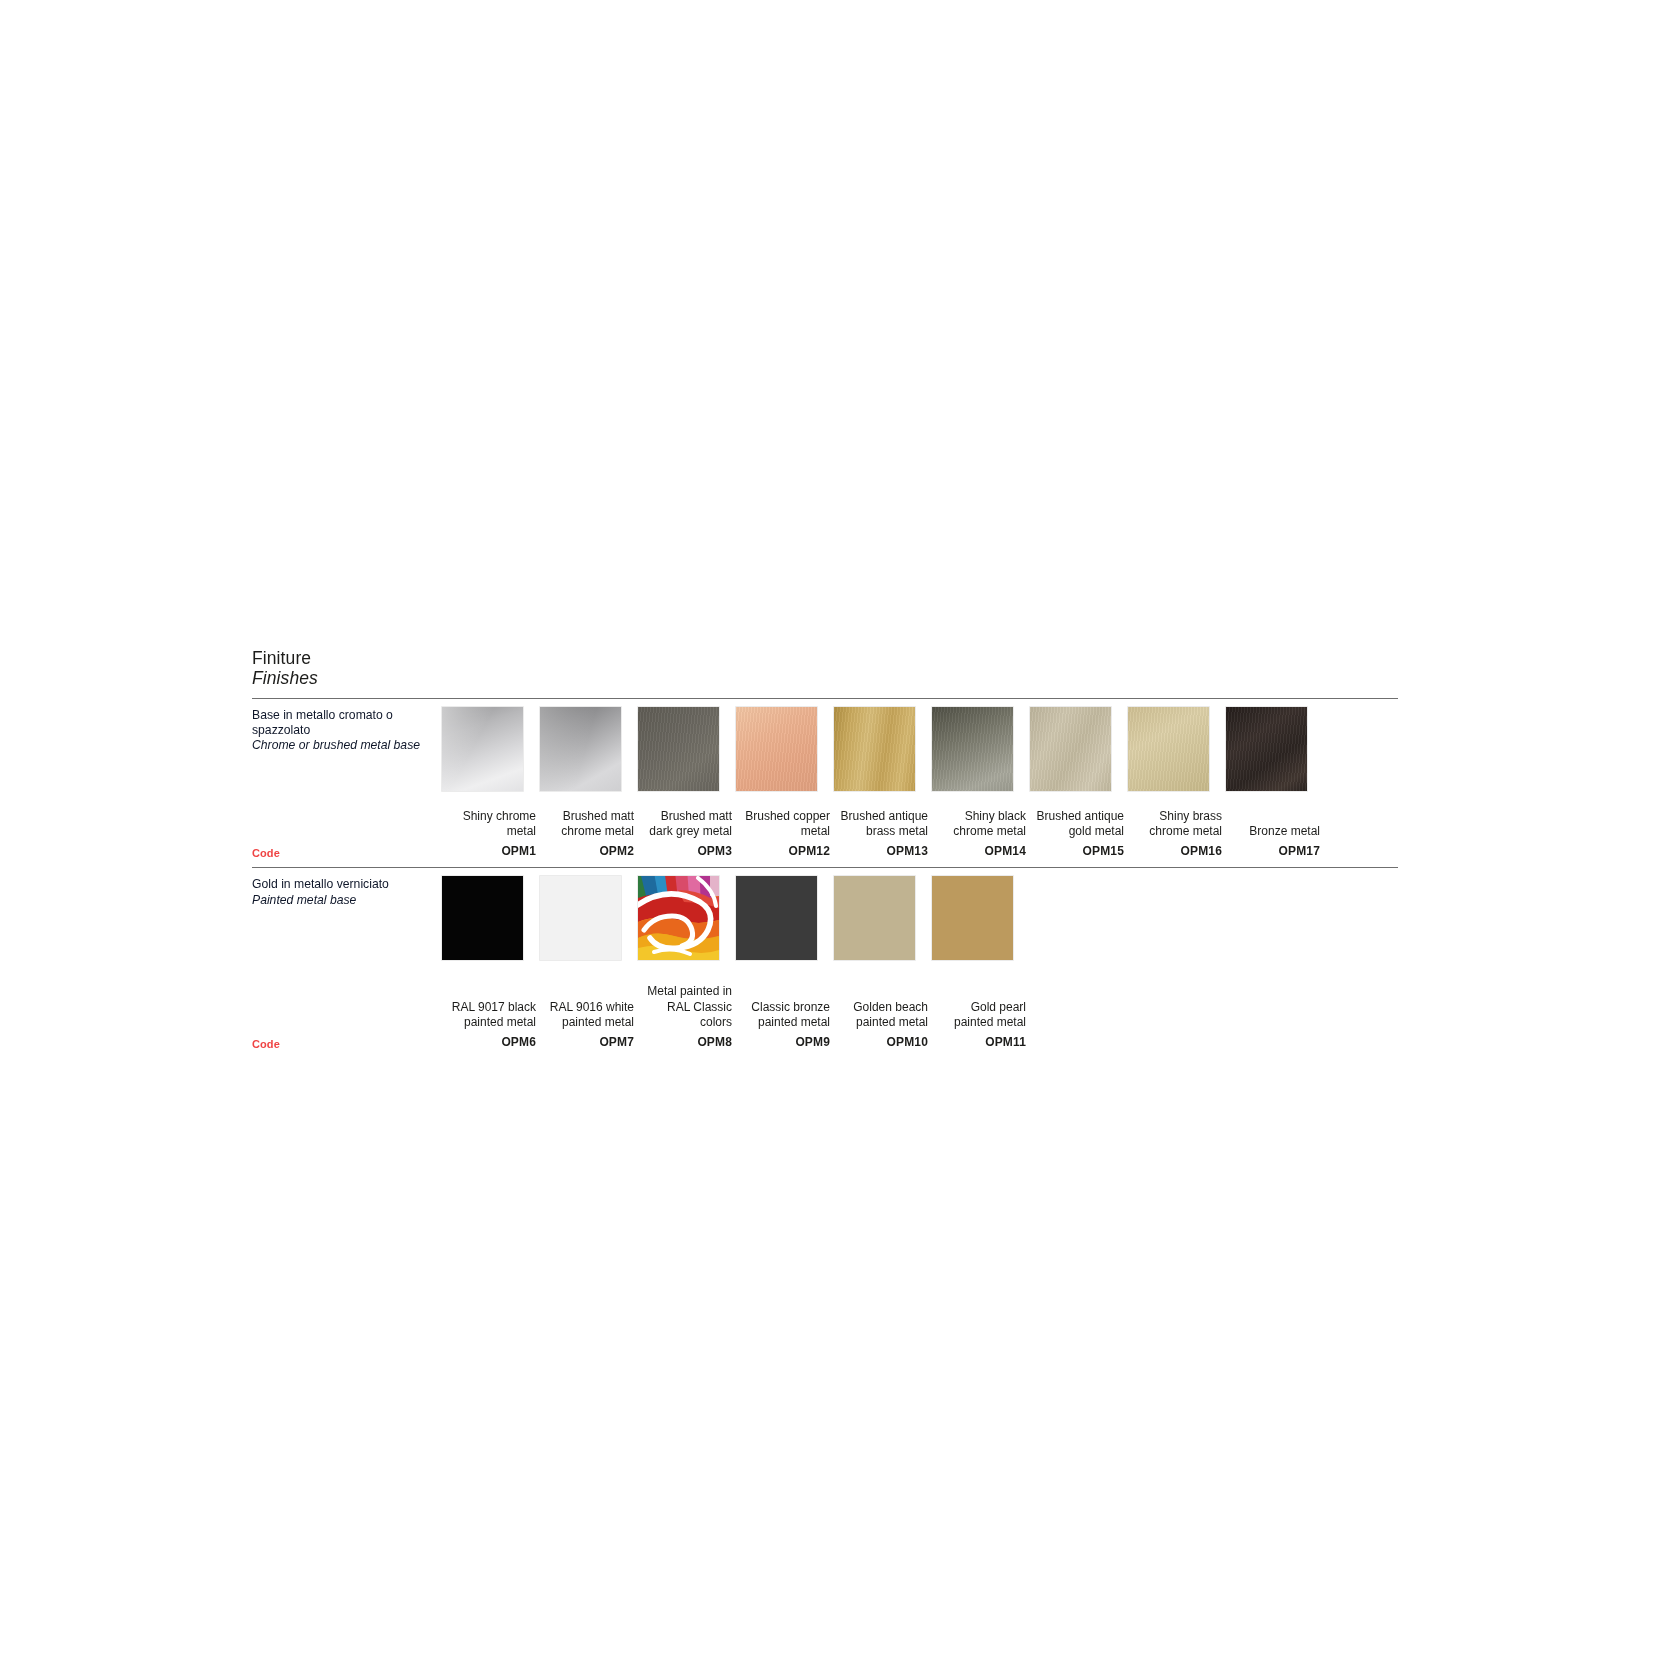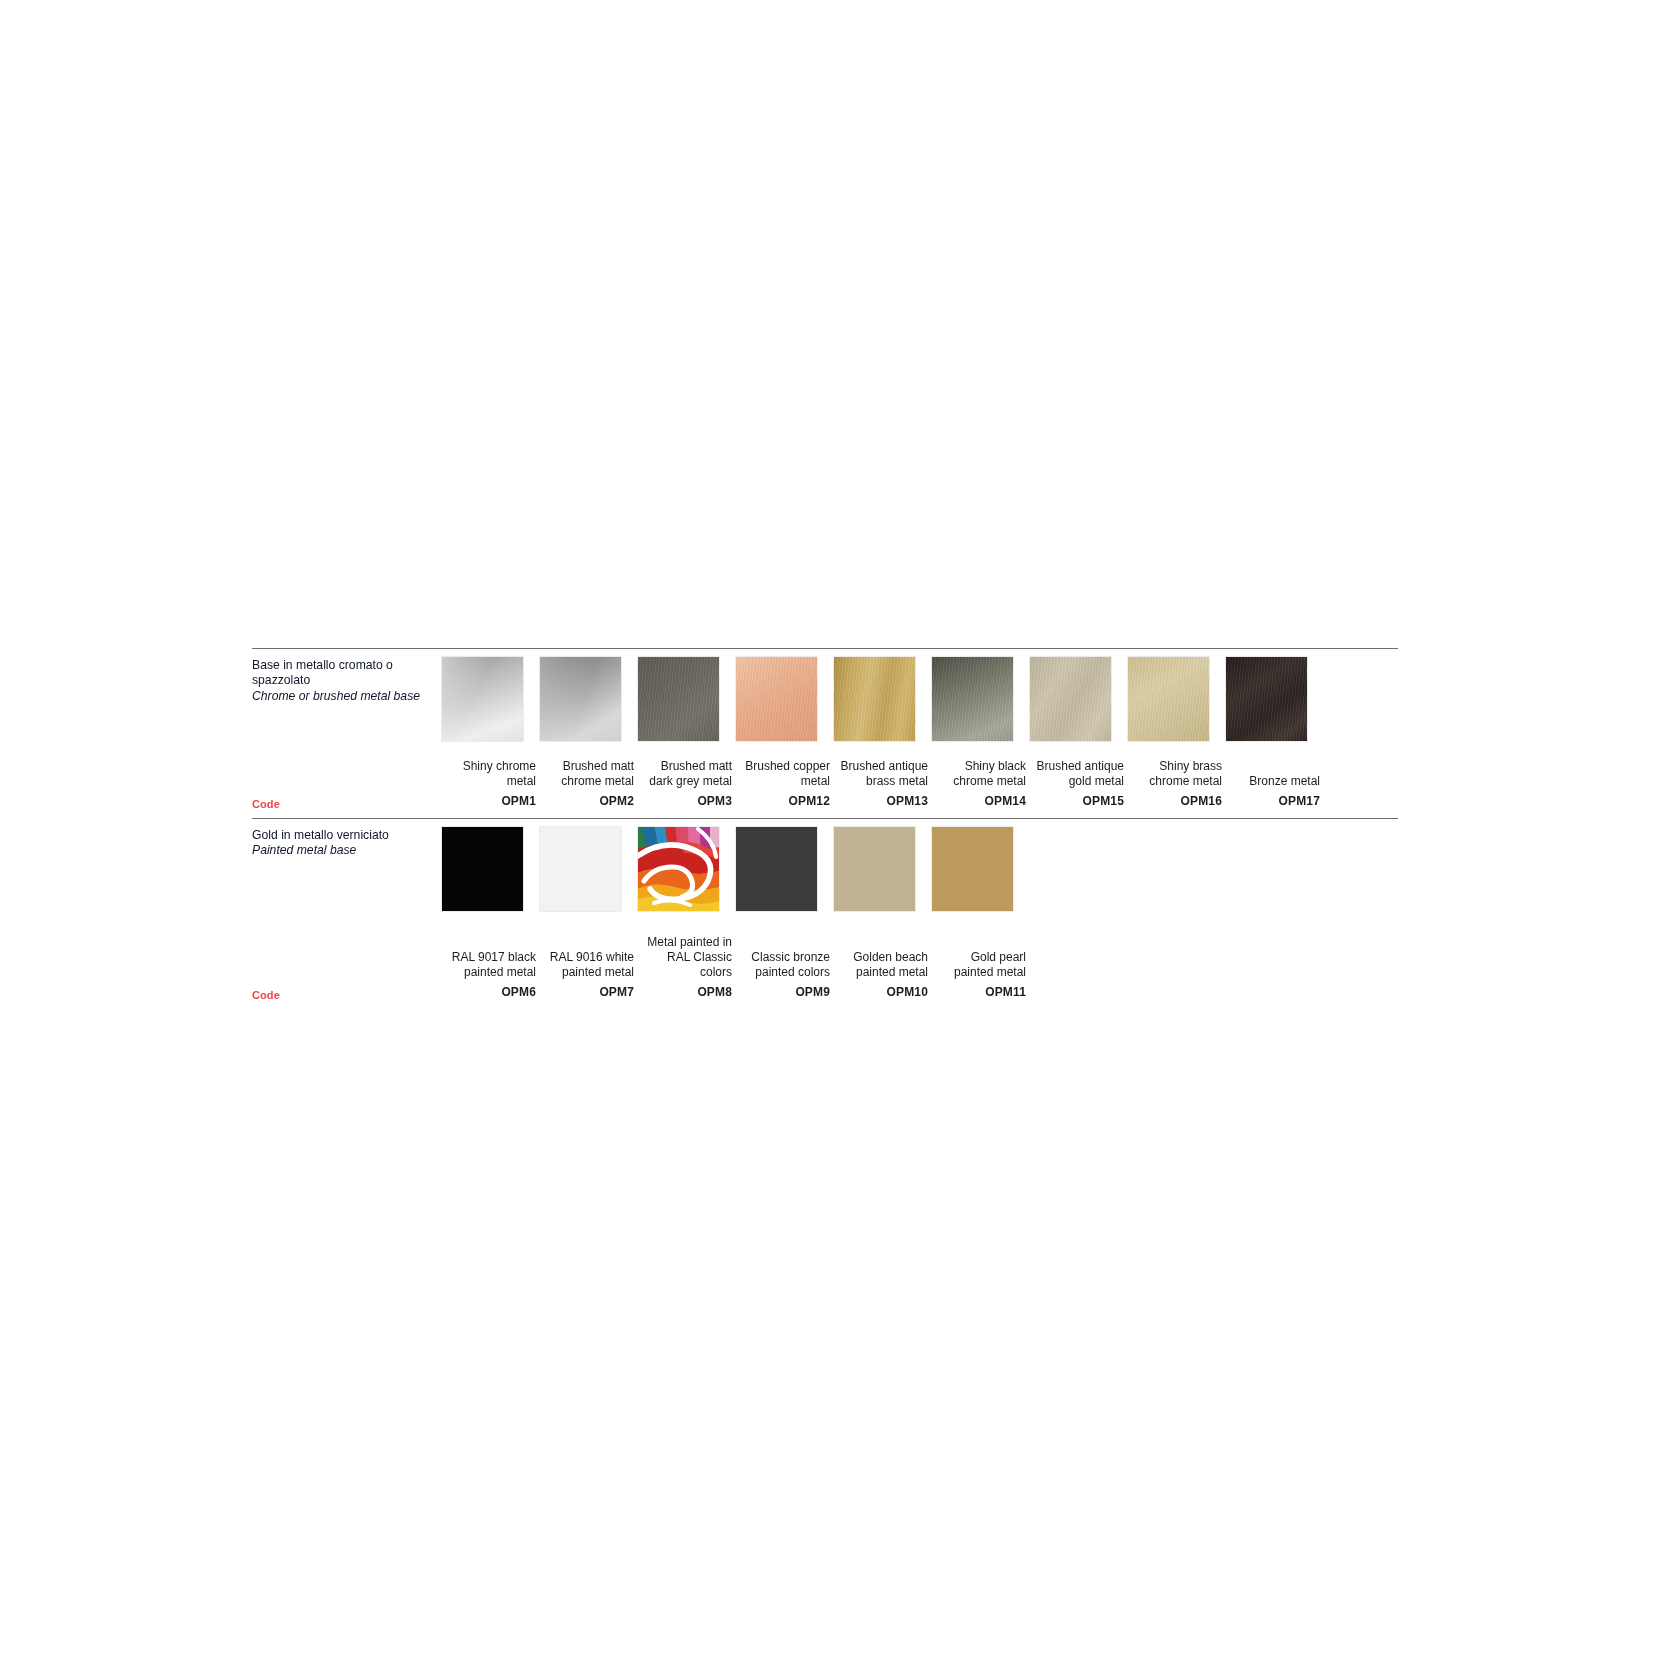--- a/index.html
+++ b/index.html
@@ -113,20 +113,24 @@
   
   .sw-opm8{background:#e7a21a;}
   .sw-opm8 svg{display:block;width:100%;height:100%;}
 </style>
 </head>
 <body>
 
 <div class="page">
   <div class="sheet">
 
+    <div class="heading">
+      <span class="it">Finiture</span>
+      <span class="en">Finishes</span>
+    </div>
     <div class="rule"></div>
 
     <div class="section">
       <div class="section-body">
         <div class="rowlabel">
           <span class="it">Base in metallo cromato o spazzolato</span>
           <span class="en">Chrome or brushed metal base</span>
         </div>
 
         <div class="swatch-track">
@@ -309,21 +313,21 @@
             </div>
           </div>
           <div class="cell">
             <div class="caption">
               <span>Metal painted in RAL Classic colors</span>
               <span class="code">OPM8</span>
             </div>
           </div>
           <div class="cell">
             <div class="caption">
-              <span>Classic bronze painted colors</span>
+              <span>Classic bronze painted metal</span>
               <span class="code">OPM9</span>
             </div>
           </div>
           <div class="cell">
             <div class="caption">
               <span>Golden beach painted metal</span>
               <span class="code">OPM10</span>
             </div>
           </div>
           <div class="cell">

